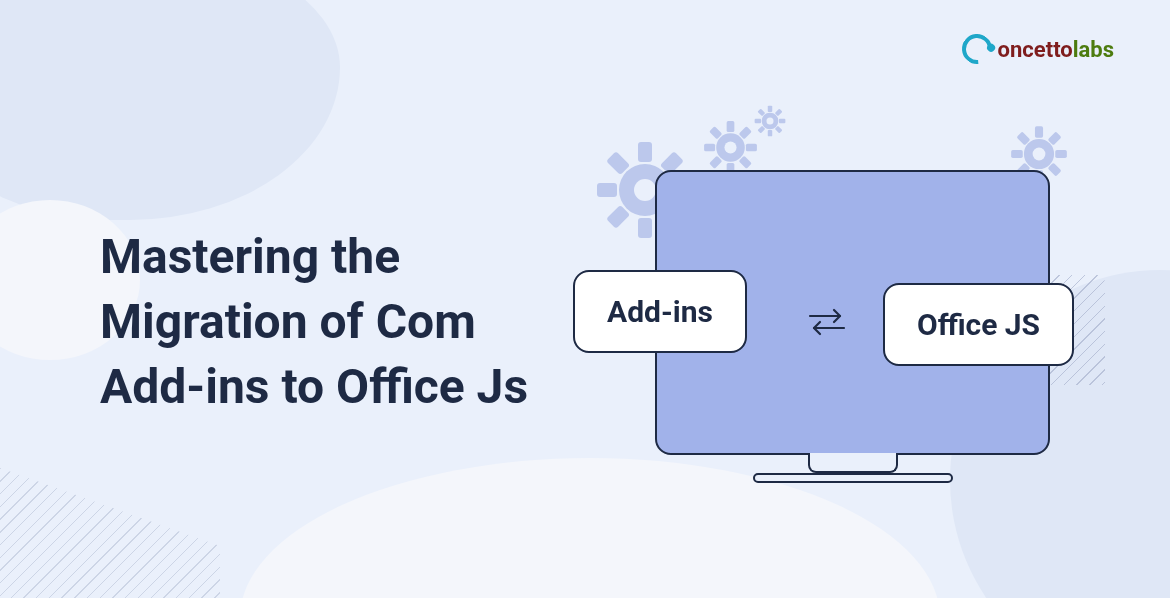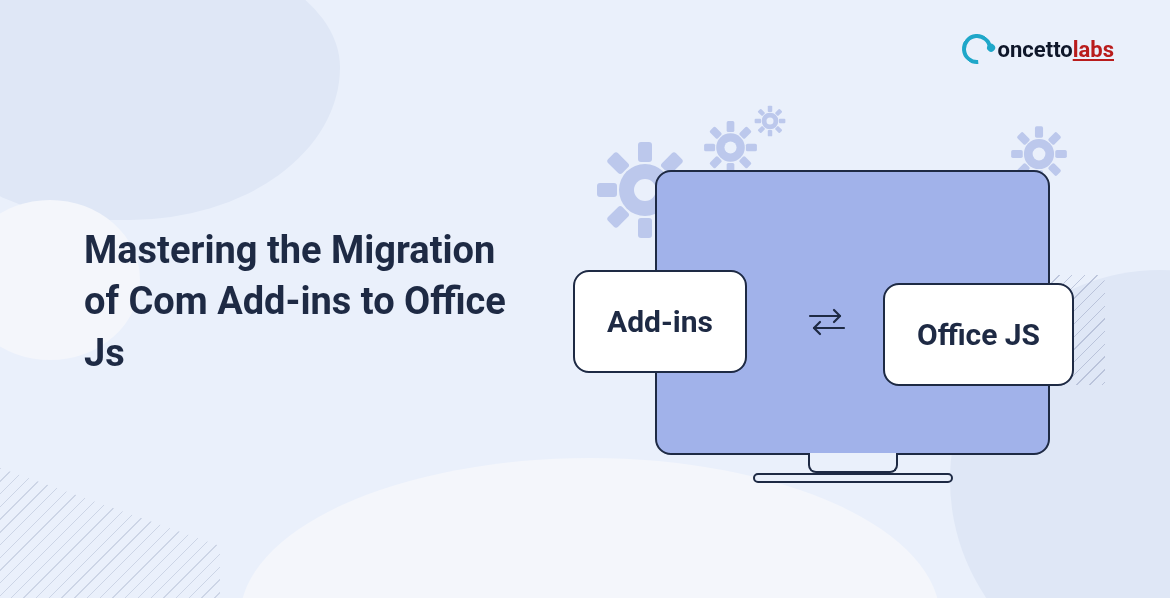--- a/index.html
+++ b/index.html
@@ -71,27 +71,27 @@
 }
 .logo-c::after {
   content: '';
   position: absolute;
   right: -3px; top: -3px;
   width: 8px; height: 8px;
   background: #1fa7c9;
   border-radius: 50%;
 }
 .logo-text { font-size: 22px; font-weight: 700; margin-left: 4px; }
-.logo-oncetto { color: #0f172a; }
-.logo-labs { color: #b91c1c; text-decoration: underline; }
+.logo-oncetto { color: #7f1d1d; }
+.logo-labs { color: #4d7c0f; }
 .title {
   position: absolute;
-  top: 225px; left: 84px;
+  top: 225px; left: 100px;
   width: 440px;
-  font-size: 38px;
+  font-size: 48px;
   font-weight: 700;
   line-height: 1.35;
   color: #1e2a44;
 }
 .illustration {
   position: absolute;
   top: 105px; left: 555px;
   width: 580px; height: 410px;
 }
 .gear {
@@ -122,21 +122,21 @@
   margin: 0 auto;
   border: 2px solid #1e2a44;
   border-radius: 10px;
   background: #eaf0fb;
 }
 .card {
   position: absolute;
   background: #ffffff;
   border: 2px solid #1e2a44;
   border-radius: 16px;
-  padding: 32px 32px;
+  padding: 22px 32px;
   font-size: 30px;
   font-weight: 700;
   color: #1e2a44;
   white-space: nowrap;
 }
 .card-left { top: 165px; left: 18px; }
 .card-right { top: 178px; left: 328px; }
 .swap-icon {
   position: absolute;
   top: 194px; left: 249px;

